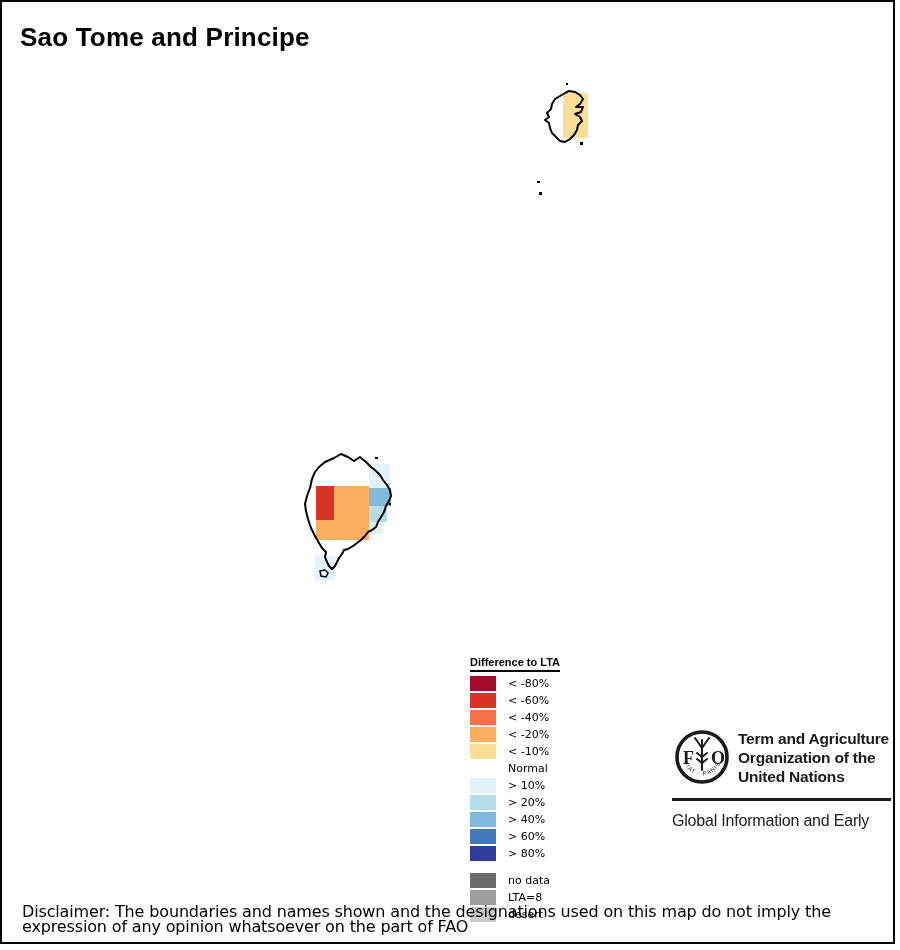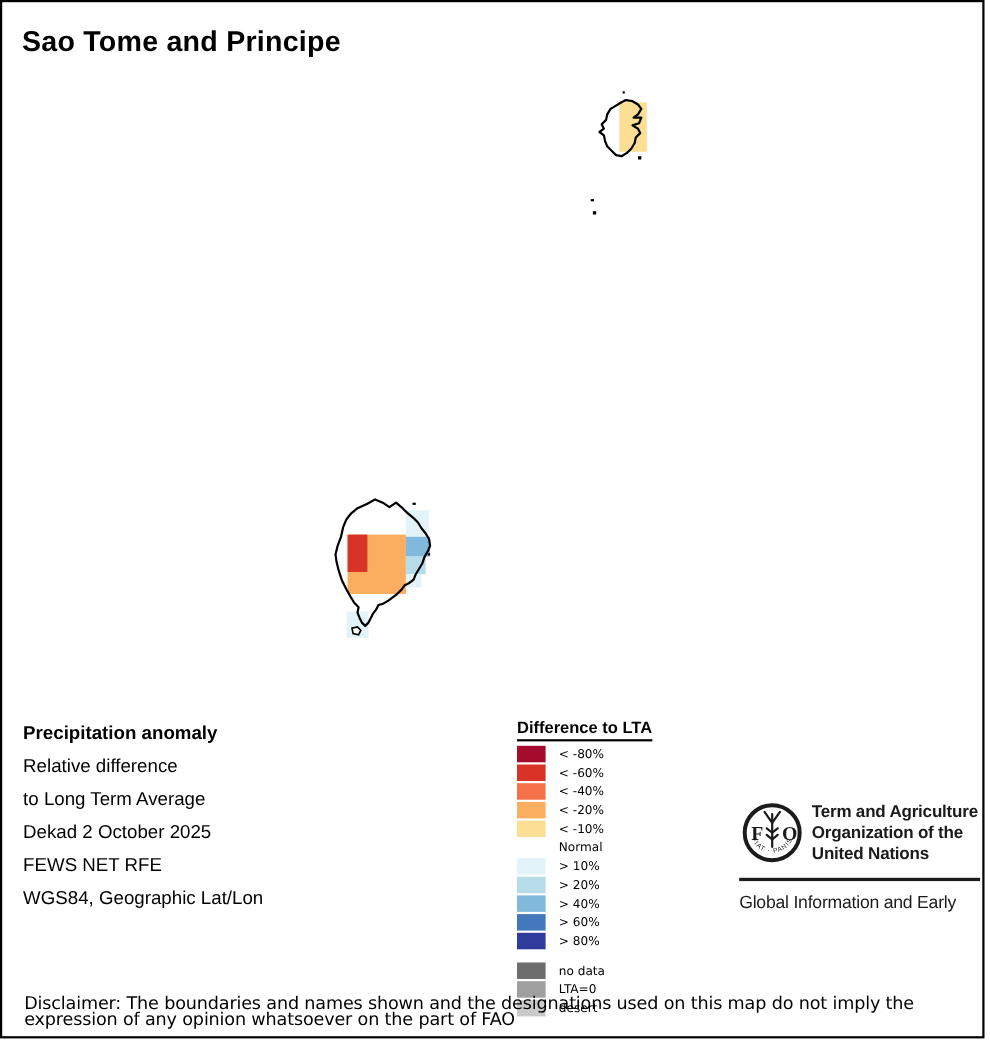--- a/index.html
+++ b/index.html
@@ -8,21 +8,21 @@
   .frame{position:absolute;left:0;top:0;width:895px;height:944px;border:2px solid #000;
          box-sizing:border-box;pointer-events:none;}
   .title{position:absolute;left:20px;top:22px;font-size:26px;font-weight:bold;letter-spacing:.2px;}
   #map{position:absolute;left:0;top:0;width:900px;height:950px;}
 
   .info{position:absolute;left:21px;top:652px;font-size:17px;line-height:30px;}
   .info .head{font-weight:bold;}
 
   .legend{position:absolute;left:470px;top:651px;z-index:1;font-family:"DejaVu Sans",sans-serif;}
   .legend .lg-title{display:inline-block;font-family:"Liberation Sans",sans-serif;
-      font-size:15px;font-weight:bold;border-bottom:2px solid #000;padding-bottom:2px;margin-bottom:4px;}
+      font-size:11px;font-weight:bold;border-bottom:2px solid #000;padding-bottom:2px;margin-bottom:4px;}
   .lg-row{display:flex;align-items:center;height:15px;margin-bottom:2px;}
   .lg-row.gap{margin-top:12px;}
   .lg-swatch{width:26px;height:15px;flex:0 0 26px;}
   .lg-label{margin-left:12px;font-size:11px;white-space:nowrap;}
 
   .fao{position:absolute;left:672px;top:726px;width:220px;color:#1c1a1a;}
   .fao .org{position:absolute;left:66px;top:3px;font-size:15.5px;font-weight:bold;line-height:19px;letter-spacing:-.2px;}
   .fao .rule{position:absolute;left:0;top:72px;width:219px;height:3px;background:#1c1a1a;}
   .fao .giews{position:absolute;left:0;top:84px;font-size:16px;line-height:21px;letter-spacing:-.2px;}
   .fao-logo{position:absolute;left:2px;top:0;}
@@ -66,28 +66,20 @@
     <path d="M320,571 L325,570 L328,573 L326,577 L321,576 Z" fill="#fff" stroke="#000" stroke-width="1.5"></path>
 
     <rect x="566" y="83" width="2" height="2" fill="#000"></rect>
     <rect x="580" y="142" width="3" height="3" fill="#000"></rect>
     <rect x="537" y="181" width="3" height="2" fill="#000"></rect>
     <rect x="539" y="192" width="3" height="3" fill="#000"></rect>
     <rect x="375" y="457" width="3" height="2" fill="#000"></rect>
     <rect x="389" y="503" width="2" height="2" fill="#000"></rect>
   </svg>
 
-  <div class="info">
-    <div class="head">Precipitation anomaly</div>
-    <div>Relative difference</div>
-    <div>to Long Term Average</div>
-    <div>Dekad 2 October 2025</div>
-    <div>FEWS NET RFE</div>
-    <div>WGS84, Geographic Lat/Lon</div>
-  </div>
 
   <div class="legend">
     <span class="lg-title">Difference to LTA</span>
     <div id="legend-rows">
         <div class="lg-row">
           <span class="lg-swatch" style="background: rgb(165, 11, 44);"></span>
           <span class="lg-label">&lt; -80%</span>
         </div>
         <div class="lg-row">
           <span class="lg-swatch" style="background: rgb(217, 51, 39);"></span>
@@ -128,21 +120,21 @@
         <div class="lg-row">
           <span class="lg-swatch" style="background: rgb(47, 59, 157);"></span>
           <span class="lg-label">&gt; 80%</span>
         </div>
         <div class="lg-row gap">
           <span class="lg-swatch" style="background: rgb(109, 109, 109);"></span>
           <span class="lg-label">no data</span>
         </div>
         <div class="lg-row">
           <span class="lg-swatch" style="background: rgb(159, 159, 159);"></span>
-          <span class="lg-label">LTA=0</span>
+          <span class="lg-label">LTA=8</span>
         </div>
         <div class="lg-row">
           <span class="lg-swatch" style="background: rgb(202, 202, 202);"></span>
           <span class="lg-label">desert</span>
         </div>
       </div>
   </div>
 
   <div class="fao">
     <svg class="fao-logo" width="58" height="64" viewBox="0 0 58 64">

